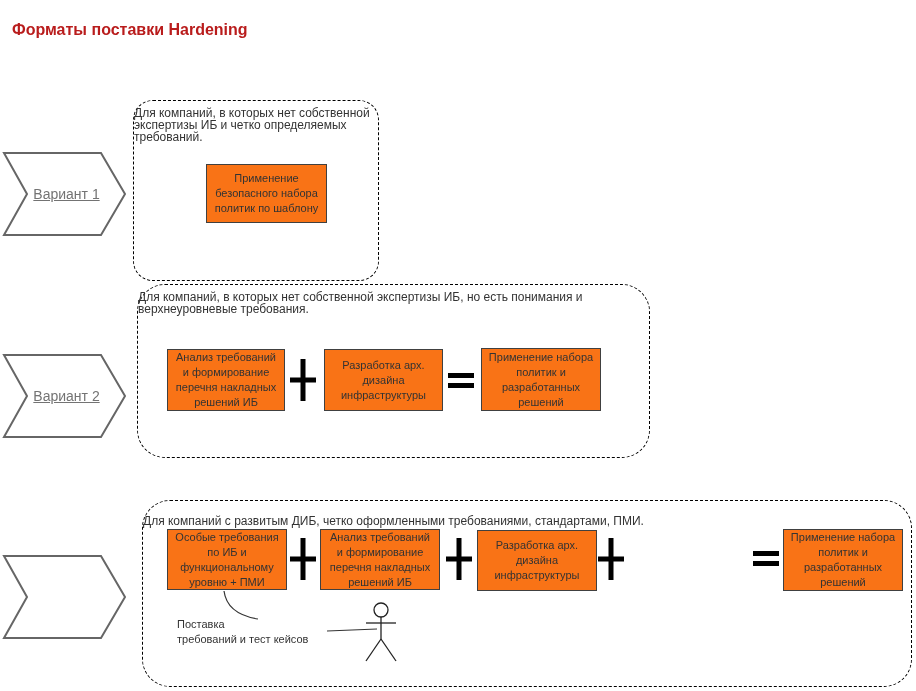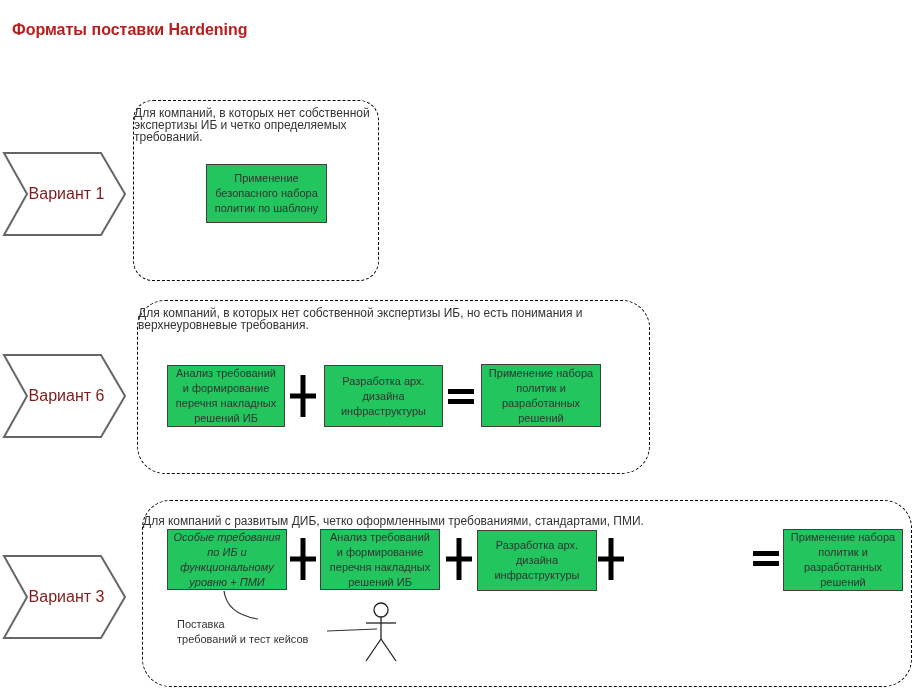--- a/index.html
+++ b/index.html
@@ -6,30 +6,30 @@
   body{width:916px;height:691px;position:relative;overflow:hidden;
        font-family:"Liberation Sans",sans-serif;color:#333;}
   .abs{position:absolute;}
 
   .page-title{position:absolute;left:12px;top:21px;font-size:16px;font-weight:bold;color:#b91c1c;}
 
   
   .chevron{position:absolute;width:125px;height:86px;}
   .chevron svg{position:absolute;left:0;top:0;}
   .chevron .lbl{position:absolute;left:14px;right:10px;top:0;bottom:0;
-      display:flex;align-items:center;justify-content:center;font-size:16px;color:#7f1d1d;}
+      display:flex;align-items:center;justify-content:center;font-size:14px;color:#737373;text-decoration:underline;}
 
   
   .panel{position:absolute;border:1px dashed #000;background:#fff;box-sizing:border-box;}
   .r20{border-radius:20px;} .r28{border-radius:28px;}
 
   .desc{position:absolute;left:0;right:0;font-size:12px;line-height:12px;
         color:#333;white-space:pre-line;}
 
-  .pbox{position:absolute;box-sizing:border-box;border:1px solid #404040;background:#22c55e;
+  .pbox{position:absolute;box-sizing:border-box;border:1px solid #404040;background:#f97316;
         display:flex;align-items:center;justify-content:center;text-align:center;
         font-size:11px;line-height:15px;color:#333;white-space:pre-line;padding:1px;}
 
   
   .plus{position:absolute;width:26px;height:42px;}
   .plus::before{content:"";position:absolute;left:50%;top:0;width:5px;height:100%;
         transform:translateX(-50%);background:#000;}
   .plus::after{content:"";position:absolute;top:50%;left:0;width:100%;height:5px;
         transform:translateY(-50%);background:#000;}
   .equals{position:absolute;width:26px;height:15px;}
@@ -57,24 +57,24 @@
 требований.</div>
   <div class="pbox" style="left:72px;top:63px;width:121px;height:59px;">Применение
 безопасного набора
 политик по шаблону</div>
 </div>
 
 <div class="chevron" style="left:2px;top:353px;">
   <svg width="125" height="86" viewBox="0 0 125 86">
     <polygon points="2,2 99,2 123,43 99,84 2,84 25,43" fill="#ffffff" stroke="#666666" stroke-width="2"></polygon>
   </svg>
-  <span class="lbl">Вариант 6</span>
+  <span class="lbl">Вариант 2</span>
 </div>
 
-<div class="panel r28" style="left:137px;top:300px;width:513px;height:174px;">
+<div class="panel r28" style="left:137px;top:284px;width:513px;height:174px;">
   <div class="desc" style="top:6px;">Для компаний, в которых нет собственной экспертизы ИБ, но есть понимания и
 верхнеуровневые требования.</div>
 
   <div class="pbox" style="left:29px;top:64px;width:118px;height:62px;">Анализ требований
 и формирование
 перечня накладных
 решений ИБ</div>
   <div class="plus" style="left:152px;top:74px;"></div>
   <div class="pbox" style="left:186px;top:64px;width:119px;height:62px;">Разработка арх.
 дизайна
@@ -83,27 +83,26 @@
   <div class="pbox" style="left:343px;top:63px;width:120px;height:63px;">Применение набора
 политик и
 разработанных
 решений</div>
 </div>
 
 <div class="chevron" style="left:2px;top:554px;">
   <svg width="125" height="86" viewBox="0 0 125 86">
     <polygon points="2,2 99,2 123,43 99,84 2,84 25,43" fill="#ffffff" stroke="#666666" stroke-width="2"></polygon>
   </svg>
-  <span class="lbl">Вариант 3</span>
 </div>
 
 <div class="panel r28" style="left:142px;top:500px;width:770px;height:187px;">
   <div class="desc" style="top:6px;margin-top:8px;">Для компаний с развитым ДИБ, четко оформленными требованиями, стандартами, ПМИ.</div>
 
-  <div class="pbox" style="left:24px;top:28px;width:120px;height:61px;font-style:italic;">Особые требования
+  <div class="pbox" style="left:24px;top:28px;width:120px;height:61px;">Особые требования
 по ИБ и
 функциональному
 уровню + ПМИ</div>
   <div class="plus" style="left:147px;top:37px;"></div>
   <div class="pbox" style="left:177px;top:28px;width:120px;height:61px;">Анализ требований
 и формирование
 перечня накладных
 решений ИБ</div>
   <div class="plus" style="left:303px;top:37px;"></div>
   <div class="pbox" style="left:334px;top:29px;width:120px;height:61px;">Разработка арх.

